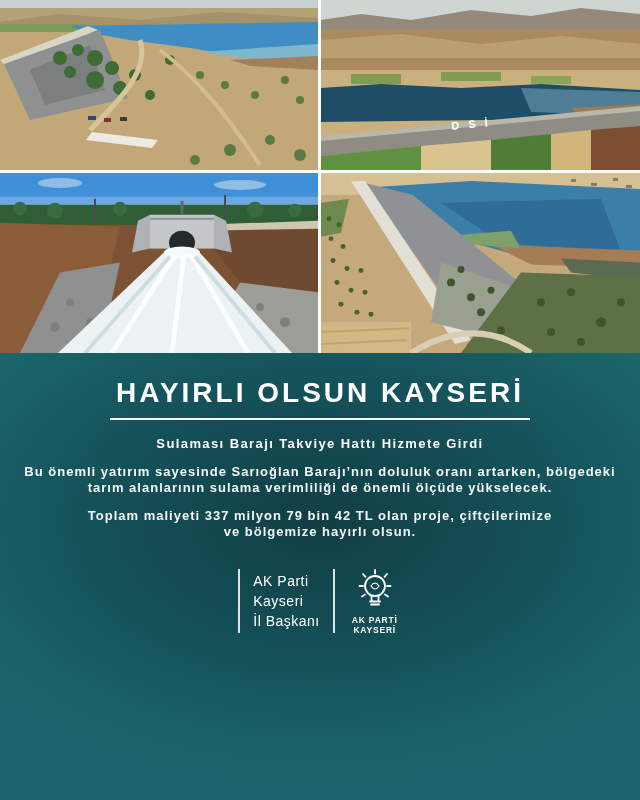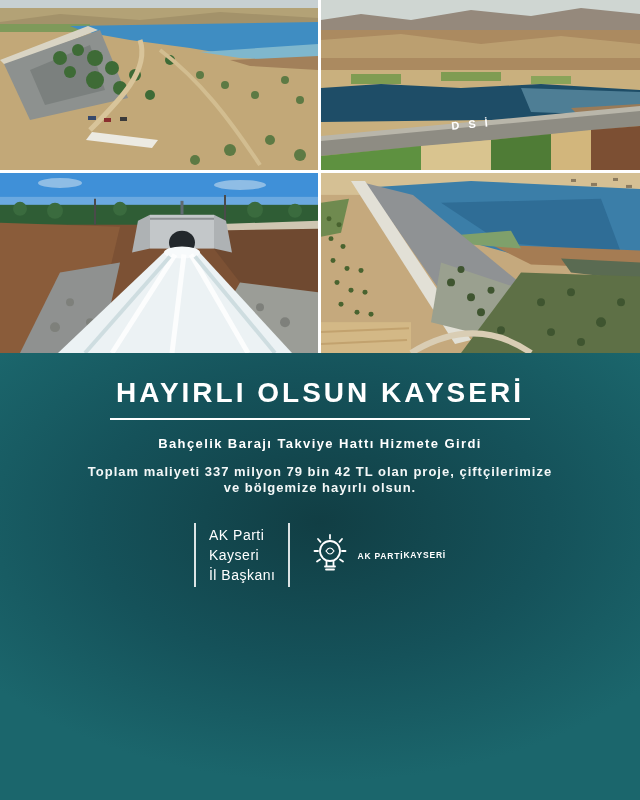--- a/index.html
+++ b/index.html
@@ -40,21 +40,21 @@
   .p4 { max-width:585px; }
   
   .footer {
     margin-top:28px; display:flex; align-items:center; justify-content:center; gap:13px;
   }
   .sig-name { text-align:center; line-height:1; }
   .sig-first { font-size:31px; font-weight:700; letter-spacing:1px; }
   .sig-last  { font-size:31px; font-weight:300; letter-spacing:2.5px; margin-top:3px; }
   .v-bar { width:2px; height:64px; background:rgba(255,255,255,.85); }
   .sig-role { text-align:left; font-size:14px; font-weight:300; line-height:20px; letter-spacing:.5px; }
-  .sig-logo { display:flex; flex-direction:row; align-items:center; }
+  .sig-logo { display:flex; flex-direction:column; align-items:center; }
   .sig-logo svg { display:block; }
   .logo-caption { font-size:8.5px; font-weight:700; letter-spacing:.8px; line-height:10px; margin-top:2px; }
 </style>
 </head>
 <body>
 
 <div class="poster">
 
   <div class="collage">
 
@@ -236,22 +236,23 @@
         <line x1="0" y1="172" x2="86" y2="168" stroke="#c2a26e" stroke-width="2"></line>
         <path d="M90,181 C140,150 180,160 210,181" stroke="#d9cdb4" stroke-width="6" fill="none"></path>
       </svg>
     </div>
   </div>
 
   <div class="content">
 
     <h1 class="title">HAYIRLI OLSUN KAYSERİ</h1>
 
-    <div class="subtitle">Bahçelik Barajı Takviye Hattı Hizmete Girdi</div>
-
+    <div class="subtitle">Sulaması Barajı Takviye Hattı Hizmete Girdi</div>
+
+    <p class="body-par p2">Bu önemli yatırım sayesinde Sarıoğlan Barajı’nın doluluk oranı artarken, bölgedeki tarım alanlarının sulama verimliliği de önemli ölçüde yükselecek.</p>
     <p class="body-par p3">Toplam maliyeti 337 milyon 79 bin 42 TL olan proje, çiftçilerimize ve bölgemize hayırlı olsun.</p>
 
     
     <div class="footer">
 
 
       <div class="v-bar"></div>
 
       <div class="sig-role">
         <div>AK Parti</div>

